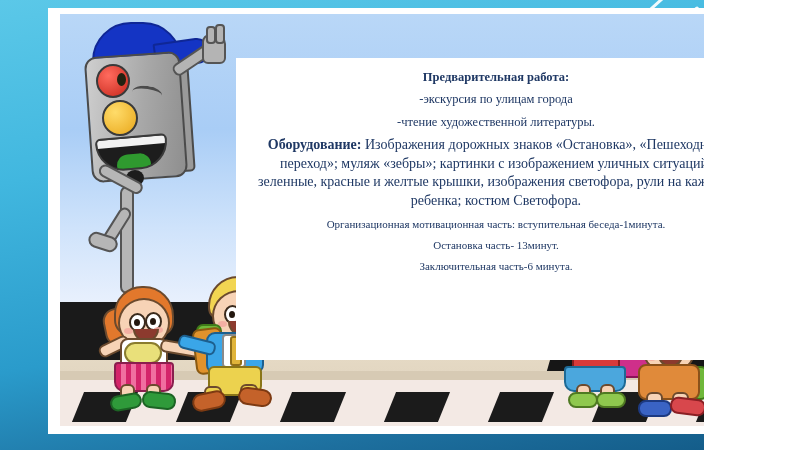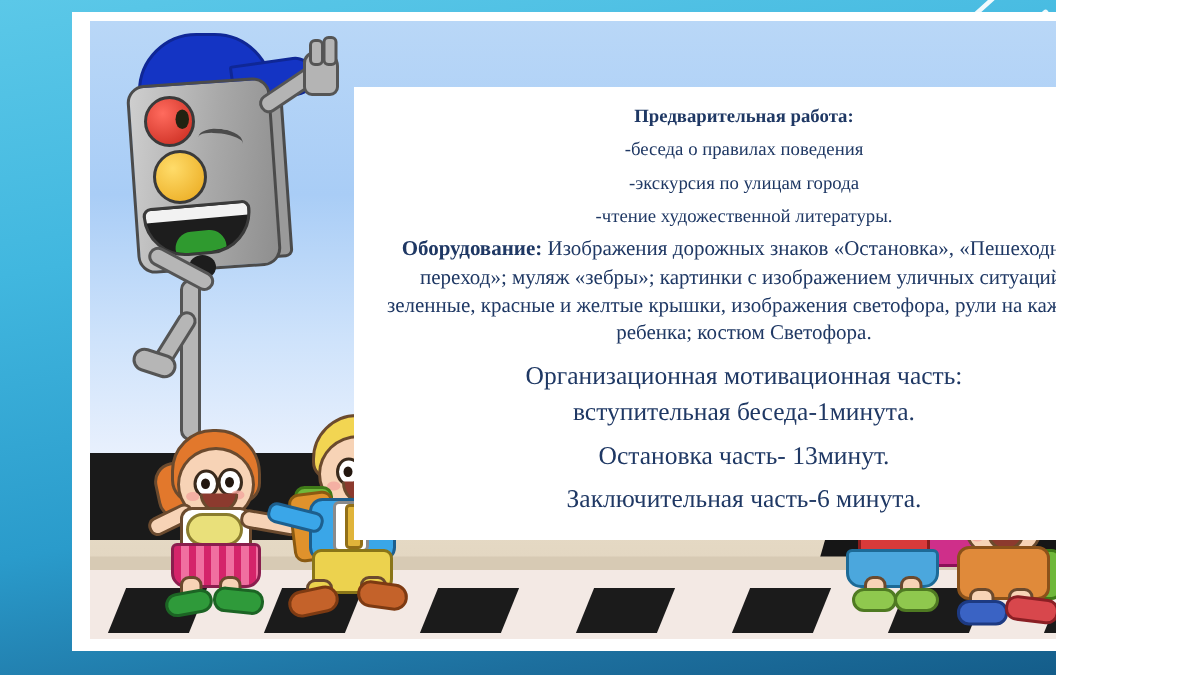--- a/index.html
+++ b/index.html
@@ -226,21 +226,21 @@
     line-height:1.55;margin:0 0 2px;
   }
   .t-line{
     color:#1f3864;font-size:12.5px;line-height:1.62;margin:0 0 2px;
   }
   .t-block{
     color:#1f3864;font-size:14px;line-height:1.34;margin:4px 0 2px;
   }
   .t-block b{font-weight:bold;}
   .t-para{
-    color:#1f3864;font-size:17px;line-height:1.38;margin:6px auto 5px;
+    color:#1f3864;font-size:11px;line-height:1.38;margin:6px auto 5px;
     max-width:400px;
   }
 </style>
 </head>
 <body>
 
 <div class="slide">
 
   <div class="stripes">
     <i></i>
@@ -381,21 +381,20 @@
         <div class="p limb c5-legA"></div>
         <div class="p limb c5-legB"></div>
         <div class="p c5-shoeA"></div>
         <div class="p c5-shoeB"></div>
       </div>
 
       <div class="textpanel">
 
         <div class="t-head">Предварительная работа:</div>
 
-        <div class="t-line">-беседа о правилах поведения</div>
         <div class="t-line">-экскурсия по улицам города</div>
         <div class="t-line">-чтение художественной литературы.</div>
 
         <div class="t-block">
           <b>Оборудование:</b><span> Изображения дорожных знаков «Остановка», «Пешеходный переход»; муляж «зебры»; картинки с изображением уличных ситуаций; зеленные, красные и желтые крышки, изображения светофора, рули на каждого ребенка; костюм Светофора.</span>
         </div>
 
 
         <div class="t-para">Организационная мотивационная часть: вступительная беседа-1минута.</div>
         <div class="t-para">Остановка часть- 13минут.</div>

